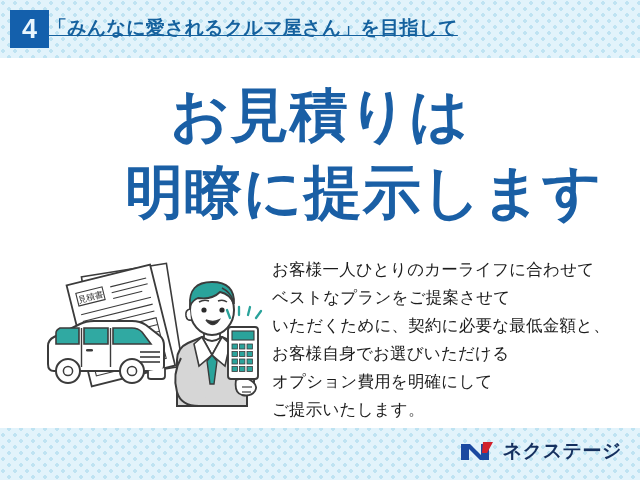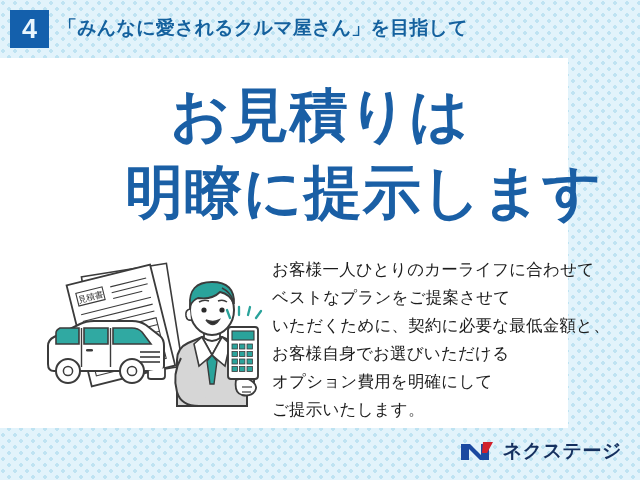--- a/index.html
+++ b/index.html
@@ -46,35 +46,36 @@
     color: #eaf6fd;
     font-size: 27px;
     font-weight: bold;
     display: flex;
     align-items: center;
     justify-content: center;
     line-height: 1;
   }
   .header-title {
     position: absolute;
-    left: 58px;
+    left: 48px;
     top: 15px;
     font-size: 19px;
     font-weight: bold;
     color: #14619e;
     letter-spacing: 0.2px;
     white-space: nowrap;
+    text-decoration: underline;
   }
 
   
   .card {
     position: absolute;
     left: 0;
     top: 58px;
-    width: 568px;
+    width: 640px;
     height: 370px;
     background: #ffffff;
   }
 
   .headline {
     position: absolute;
     left: 0;
     width: 640px;
     text-align: center;
     color: #1a5fa5;

